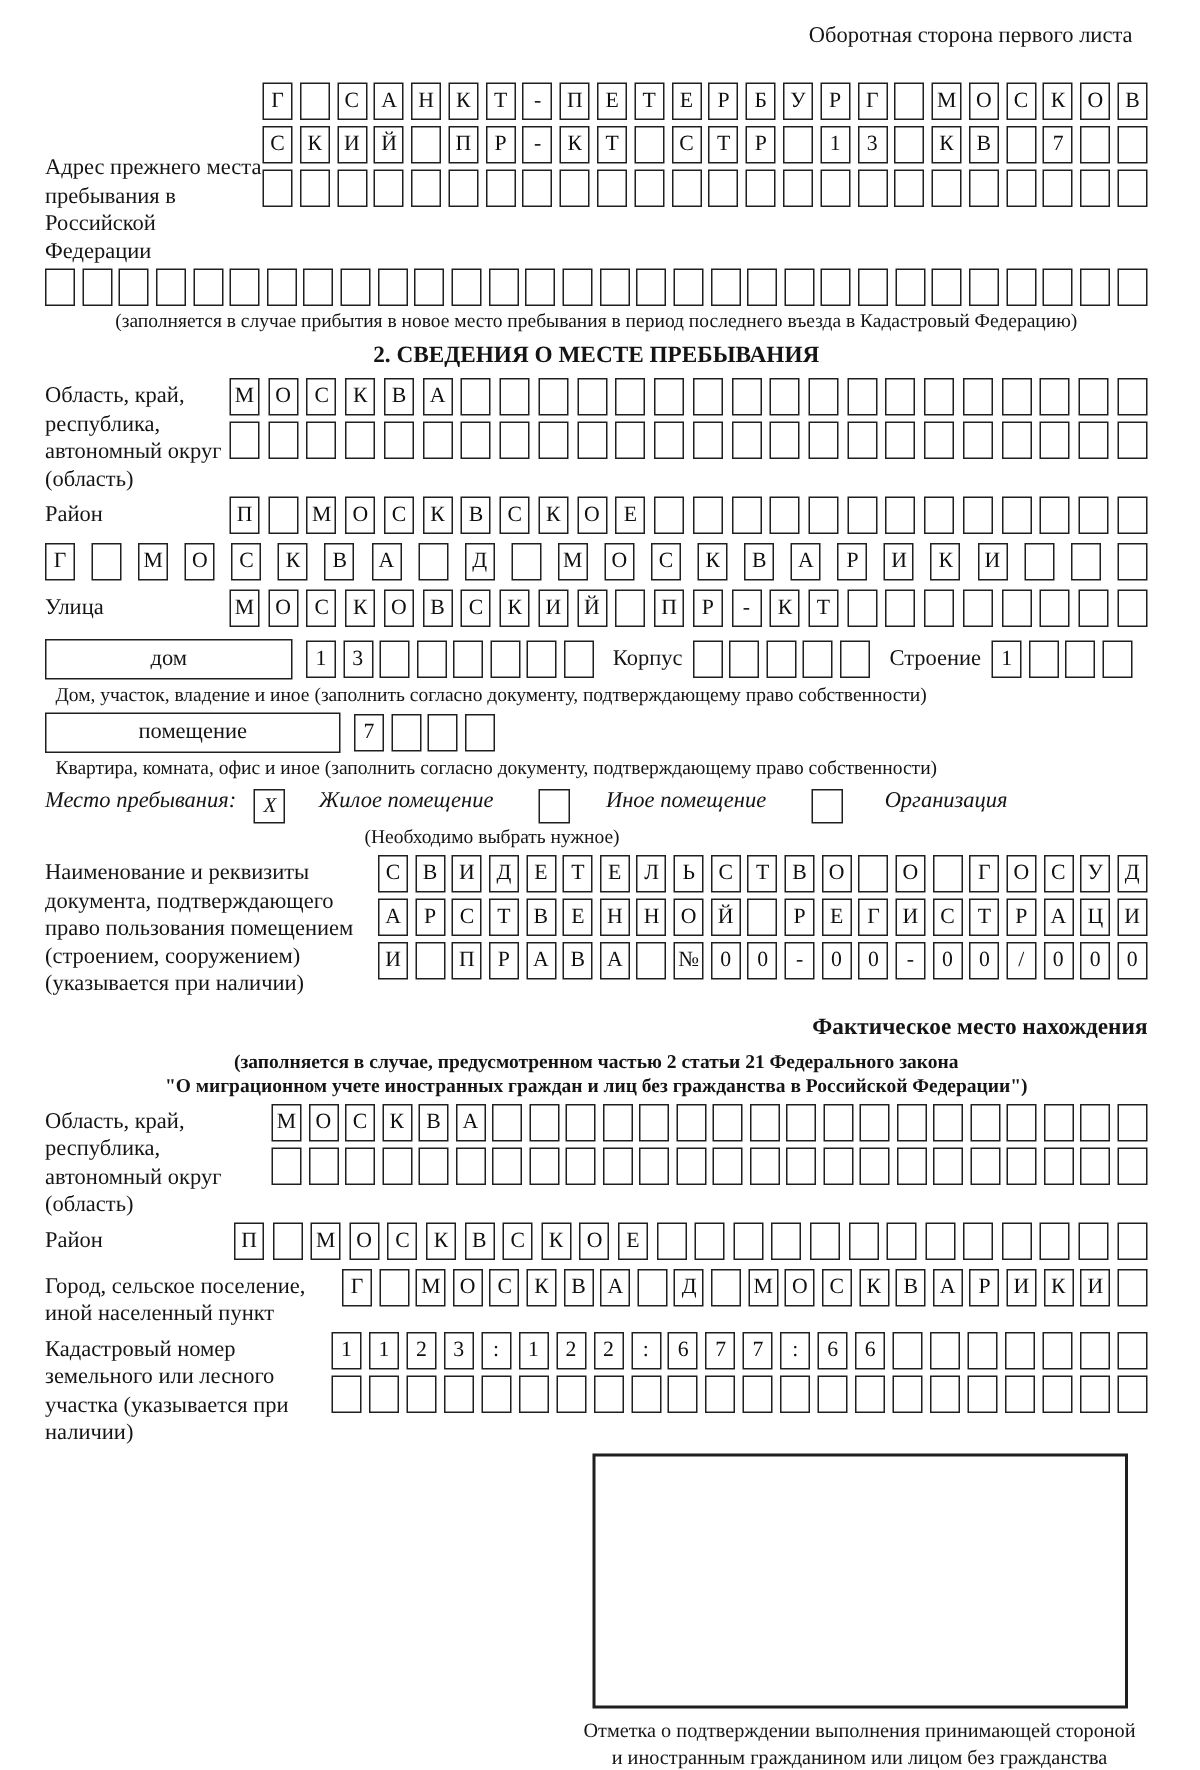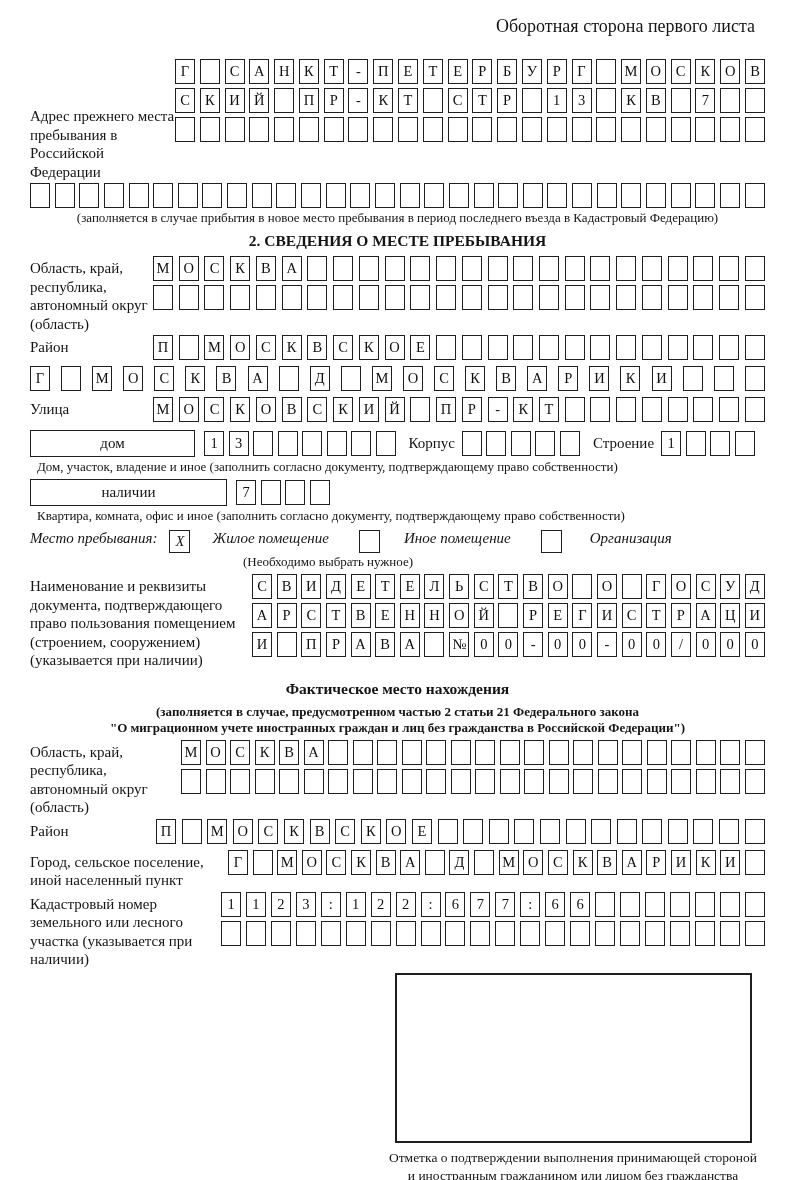--- a/index.html
+++ b/index.html
@@ -4,21 +4,21 @@
 <style>
   * { margin:0; padding:0; box-sizing:border-box; }
   html,body { background:#ffffff; }
   body {
     width:800px; height:1180px; overflow:hidden;
     font-family:"Liberation Serif","DejaVu Serif",serif;
     color:#141414;
   }
   .page { width:800px; height:1180px; padding:16px 35px 0 30px; }
 
-  .header-note { text-align:right; font-size:18px; margin-right:10px; }
+  .header-note { text-align:right; font-size:15px; margin-right:10px; }
 
   .field { display:flex; align-items:flex-start; margin-bottom:2px; }
   .flabel { font-size:15px; line-height:18.5px; padding-top:3px; flex:none; }
   .lw145 { width:145px;margin-top:45px; }
   .lw123 { width:123px; }
   .lw153 { width:153px; }
   .lw222 { width:222px; padding-right:14px; }
   .lw151 { width:151px; }
   .lw126 { width:126px; }
   .lw198 { width:198px; padding-right:10px; }
@@ -375,21 +375,21 @@
     <div class="cells tight" style="margin-bottom:0;">
         <span class="cell">1</span>
         <span class="cell"></span>
         <span class="cell"></span>
         <span class="cell"></span>
       </div>
   </div>
   <div class="caption left">Дом, участок, владение и иное (заполнить согласно документу, подтверждающему право собственности)</div>
 
   <div class="house-row">
-    <div class="widebox kv">наличии</div>
+    <div class="widebox kv">помещение</div>
     <div class="cells tight" style="margin-bottom:0;">
         <span class="cell">7</span>
         <span class="cell"></span>
         <span class="cell"></span>
         <span class="cell"></span>
       </div>
   </div>
   <div class="caption left">Квартира, комната, офис и иное (заполнить согласно документу, подтверждающему право собственности)</div>
 
   <div class="stay-row">
@@ -471,21 +471,21 @@
           <span class="cell">0</span>
           <span class="cell">0</span>
           <span class="cell">/</span>
           <span class="cell">0</span>
           <span class="cell">0</span>
           <span class="cell">0</span>
         </div>
     </div>
   </div>
 
-  <div class="sec-title" style="margin-top:10px;">Фактическое место нахождения</div>
+  <div class="sec-title" style="margin-top:10px;text-align:right;">Фактическое место нахождения</div>
   <div class="fact-note">(заполняется в случае, предусмотренном частью 2 статьи 21 Федерального закона</div>
   <div class="fact-note" style="margin-bottom:4px;">"О миграционном учете иностранных граждан и лиц без гражданства в Российской Федерации")</div>
 
   <div class="field">
     <div class="flabel lw151">Область, край, республика, автономный округ (область)</div>
     <div class="rows">
       <div class="cells fill">
           <span class="cell">М</span>
           <span class="cell">О</span>
           <span class="cell">С</span>

